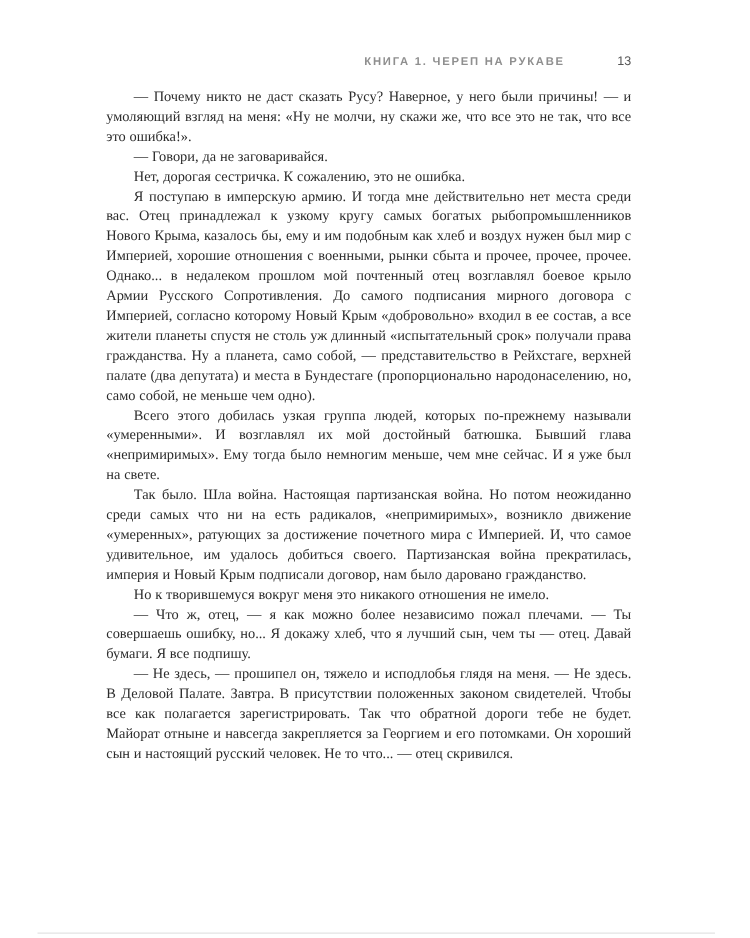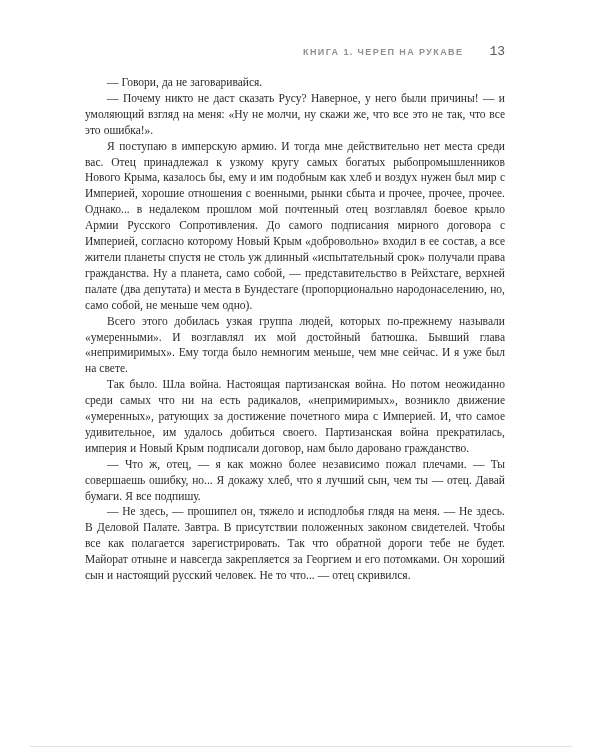--- a/index.html
+++ b/index.html
@@ -19,34 +19,34 @@
     width: 600px;
     height: 750px;
     padding: 44px 95px 20px 85px;
     background: #ffffff;
     position: relative;
   }
   .running-head {
     display: flex;
     justify-content: flex-end;
     align-items: baseline;
-    gap: 26px;
+    gap: 42px;
     margin-bottom: 16px;
     font-family: "Liberation Sans", "DejaVu Sans", sans-serif;
   }
   .head-title {
     font-size: 9px;
     letter-spacing: 1.4px;
     color: #8f8f8f;
     text-transform: uppercase;
     font-weight: bold;
   }
   .page-num {
-    font-family: Liberation Mono, monospace;
-    font-size: 13px;
+    font-family: Liberation Sans, sans-serif;
+    font-size: 10px;
     color: #555555;
   }
   .text-block p {
     margin: 0;
     font-size: 11.5px;
     line-height: 15.9px;
     color: #2b2b2b;
     text-align: justify;
     text-indent: 22px;
     word-spacing: 0.2px;
@@ -64,24 +64,26 @@
 <body>
 
 <div class="page">
 
   <header class="running-head">
     <span class="head-title">КНИГА 1. ЧЕРЕП НА РУКАВЕ</span>
     <span class="page-num">13</span>
   </header>
 
   <main class="text-block">
+    <p>— Почему никто не даст сказать Русу? Наверное, у него были причины! — и умоляющий взгляд на меня: «Ну не молчи, ну скажи же, что все это не так, что все это ошибка!».</p>
     <p>— Говори, да не заговаривайся.</p>
-    <p>— Почему никто не даст сказать Русу? Наверное, у него были причины! — и умоляющий взгляд на меня: «Ну не молчи, ну скажи же, что все это не так, что все это ошибка!».</p>
+    <p>Нет, дорогая сестричка. К сожалению, это не ошибка.</p>
     <p>Я поступаю в имперскую армию. И тогда мне действительно нет места среди вас. Отец принадлежал к узкому кругу самых богатых рыбопромышленников Нового Крыма, казалось бы, ему и им подобным как хлеб и воздух нужен был мир с Империей, хорошие отношения с военными, рынки сбыта и прочее, прочее, прочее. Однако... в недалеком прошлом мой почтенный отец возглавлял боевое крыло Армии Русского Сопротивления. До самого подписания мирного договора с Империей, согласно которому Новый Крым «добровольно» входил в ее состав, а все жители планеты спустя не столь уж длинный «испытательный срок» получали права гражданства. Ну а планета, само собой, — представительство в Рейхстаге, верхней палате (два депутата) и места в Бундестаге (пропорционально народонаселению, но, само собой, не меньше чем одно).</p>
     <p>Всего этого добилась узкая группа людей, которых по-прежнему называли «умеренными». И возглавлял их мой достойный батюшка. Бывший глава «непримиримых». Ему тогда было немногим меньше, чем мне сейчас. И я уже был на свете.</p>
     <p>Так было. Шла война. Настоящая партизанская война. Но потом неожиданно среди самых что ни на есть радикалов, «непримиримых», возникло движение «умеренных», ратующих за достижение почетного мира с Империей. И, что самое удивительное, им удалось добиться своего. Партизанская война прекратилась, империя и Новый Крым подписали договор, нам было даровано гражданство.</p>
+    <p>Но к творившемуся вокруг меня это никакого отношения не имело.</p>
     <p>— Что ж, отец, — я как можно более независимо пожал плечами. — Ты совершаешь ошибку, но... Я докажу хлеб, что я лучший сын, чем ты — отец. Давай бумаги. Я все подпишу.</p>
     <p>— Не здесь, — прошипел он, тяжело и исподлобья глядя на меня. — Не здесь. В Деловой Палате. Завтра. В присутствии положенных законом свидетелей. Чтобы все как полагается зарегистрировать. Так что обратной дороги тебе не будет. Майорат отныне и навсегда закрепляется за Георгием и его потомками. Он хороший сын и настоящий русский человек. Не то что... — отец скривился.</p>
   </main>
 
   <div class="page-edge"></div>
 
 </div>
 
 </body></html>

